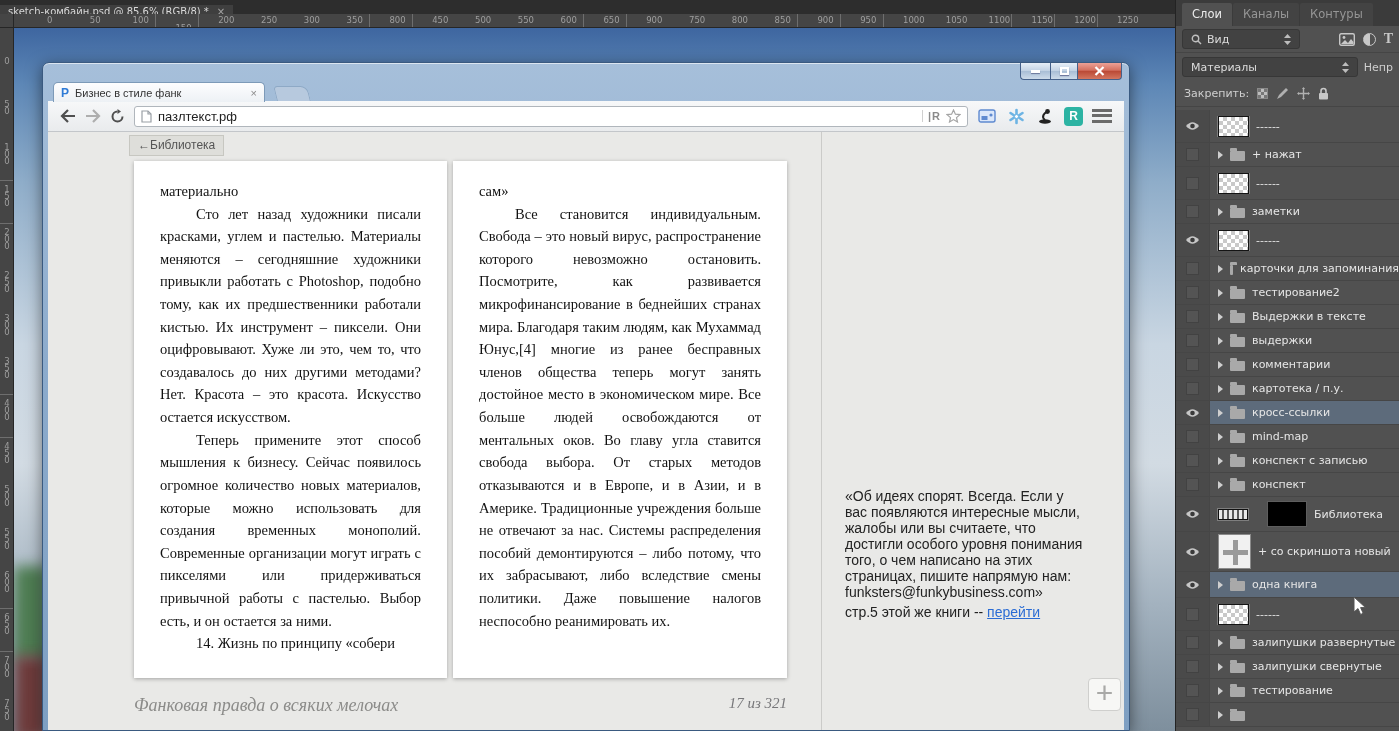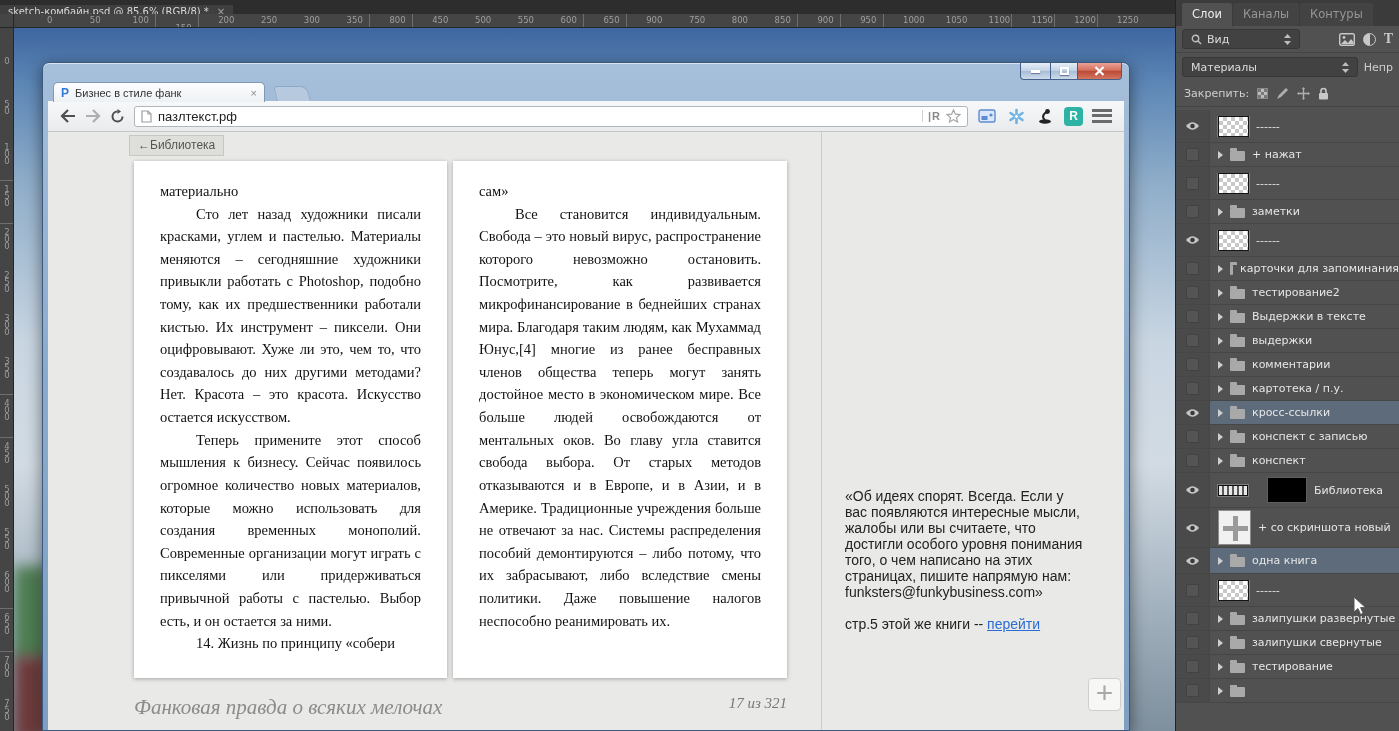--- a/index.html
+++ b/index.html
@@ -87,24 +87,24 @@
   .page-left  { left:86px;  width:313px; }
   .page-right { left:405px; width:334px; }
   .page p { text-indent:36px; margin:0; }
   .page .opening { text-indent:0; }
 
   .divider { position:absolute; left:773px; top:0; bottom:0; width:1px; background:#cbcbc9; }
 
   .side-note { position:absolute; left:797px; top:356px; width:240px;
                font-family:"Liberation Sans",sans-serif; font-size:14px; line-height:16px; color:#222; }
   .side-note a { color:#2b6cd4; text-decoration:underline; }
-  .note-line2 { margin-top:16px; }
+  .note-line2 { margin-top:4px; }
 
   .footer-title { position:absolute; left:86px; top:563px; font-family:"Liberation Serif",serif;
-                  font-style:italic; font-size:21px; color:#8b8b89; }
+                  font-style:italic; font-size:18px; color:#8b8b89; }
   .page-indicator { position:absolute; left:405px; width:334px; top:563px; text-align:right;
                   font-family:"Liberation Serif",serif; font-style:italic; font-size:15px; color:#77777a; }
 
   .plus-btn { position:absolute; left:1040px; top:546px; width:33px; height:33px; background:#f7f7f5;
               border:1px solid #cfcfcd; border-radius:4px; color:#a9a9a7; font-size:30px; line-height:28px;
               text-align:center; font-family:"Liberation Sans",sans-serif; }
 
   
   .panel { position:absolute; left:1175px; top:0; width:224px; height:731px; background:#515151;
            border-left:1px solid #232323; color:#ddd; font-size:11px; overflow:hidden; }
@@ -548,20 +548,30 @@
             <span class="lname">кросс-ссылки</span>
           </div>
         </div>
         <div class="lrow h24">
           <div class="eye-col">
             <span class="eye-empty"></span>
           </div>
           <div class="lbody">
             <span class="tri"></span>
             <span class="fold"></span>
+            <span class="lname">mind-map</span>
+          </div>
+        </div>
+        <div class="lrow h24">
+          <div class="eye-col">
+            <span class="eye-empty"></span>
+          </div>
+          <div class="lbody">
+            <span class="tri"></span>
+            <span class="fold"></span>
             <span class="lname">конспект с записью</span>
           </div>
         </div>
         <div class="lrow h24">
           <div class="eye-col">
             <span class="eye-empty"></span>
           </div>
           <div class="lbody">
             <span class="tri"></span>
             <span class="fold"></span>

